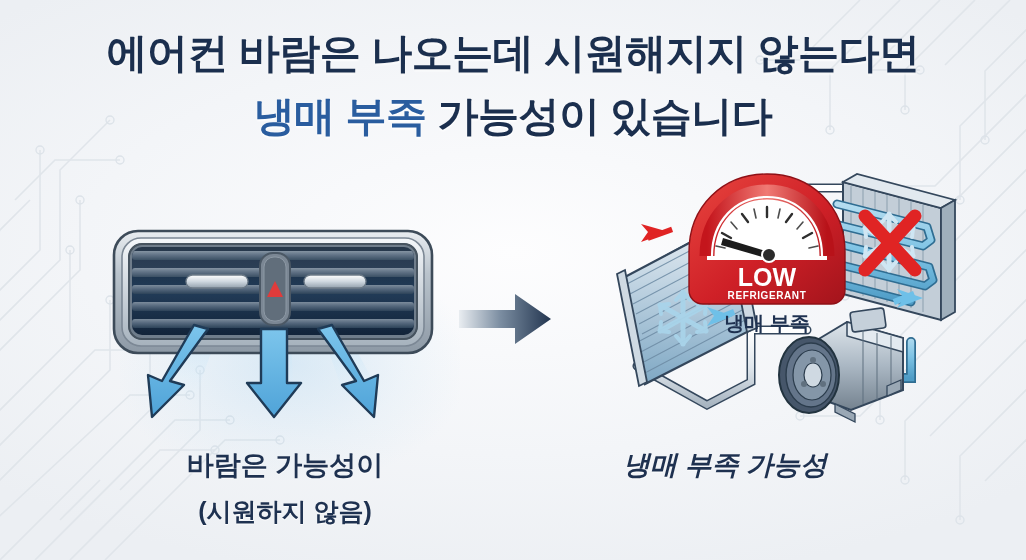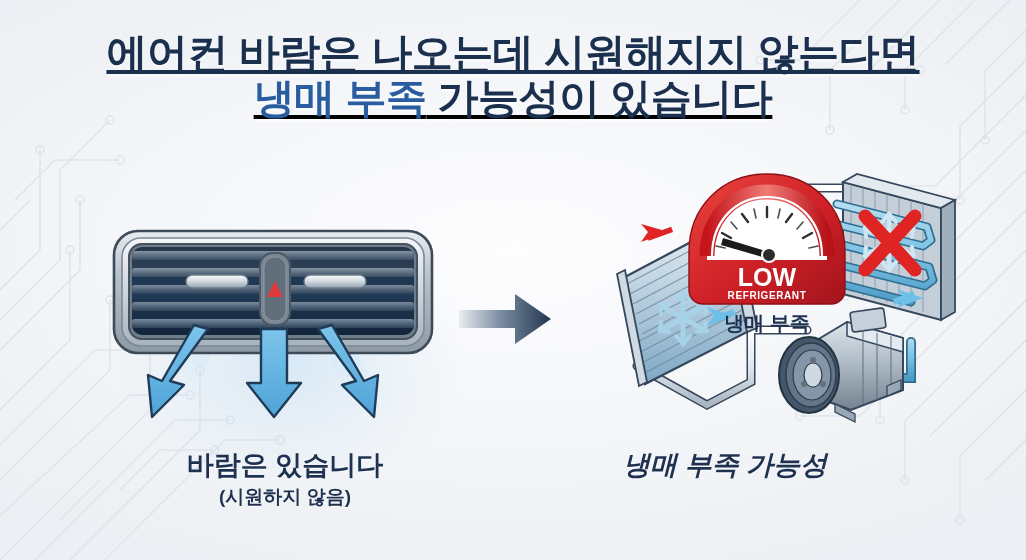--- a/index.html
+++ b/index.html
@@ -21,44 +21,44 @@
     position:absolute; left:120px; top:300px; width:340px; height:180px;
     background: radial-gradient(ellipse at 50% 35%, rgba(150,200,235,.30) 0%, rgba(175,215,240,.12) 48%, rgba(255,255,255,0) 75%);
     pointer-events:none;
   }
 
   
   #title-block {
     position:absolute; left:0; top:32px; width:1026px;
     text-align:center; line-height:1.06;
   }
-  .t-line { white-space:nowrap;text-decoration:underline; }
+  .t-line { white-space:nowrap; }
   .t1 {
     font-size:41px; font-weight:bold; color:#1b2f4e;
     letter-spacing:-0.5px;
     text-shadow: 0 2px 2px rgba(255,255,255,.85), 0 1px 0 rgba(0,0,0,.12);
   }
-  .t2 { font-size:41px; font-weight:bold; letter-spacing:-0.5px; margin-top:2px; }
+  .t2 { font-size:41px; font-weight:bold; letter-spacing:-0.5px; margin-top:20px; }
   .t2 .hl { color:#2a5d9f; text-shadow: 0 2px 2px rgba(255,255,255,.85); }
   .t2 .nm { color:#1b2f4e; text-shadow: 0 2px 2px rgba(255,255,255,.85); }
 
   
   #vent-panel { position:absolute; left:108px; top:225px; width:330px; height:200px; }
   #sys-panel  { position:absolute; left:611px; top:170px; width:350px; height:265px; }
   #mid-arrow  { position:absolute; left:455px; top:288px; width:100px; height:62px; }
 
   .caption {
     position:absolute; text-align:center; width:400px;
     color:#1e3150; font-weight:bold; line-height:1.28;
     text-shadow: 0 1px 1px rgba(255,255,255,.9);
   }
   #cap-left  { left:85px;  top:448px; }
   #cap-right { left:525px; top:448px;font-style:italic; }
   .cap-a { font-size:27px; display:block; }
-  .cap-b { font-size:19px; display:block; margin-top:2px; }
+  .cap-b { font-size:25px; display:block; margin-top:12px; }
 </style>
 </head>
 <body>
 
 <div id="stage">
 
   <svg class="bg-circuit" viewBox="0 0 1026 560" width="1026" height="560">
     <g fill="none" stroke="#e0e5ea" stroke-width="1.6">
 
       <path d="M-10 300 L40 250 L40 150"></path>
@@ -414,20 +414,20 @@
         <circle cx="158" cy="85" r="7" fill="#2b2b2b" stroke="#ffffff" stroke-width="2"></circle>
 
         <text x="156" y="116" text-anchor="middle" font-family="Liberation Sans, sans-serif" font-size="25" font-weight="bold" fill="#ffffff">LOW</text>
         <text x="156" y="129" text-anchor="middle" font-family="Liberation Sans, sans-serif" font-size="10" font-weight="bold" letter-spacing="0.6" fill="#ffffff">REFRIGERANT</text>
       </g>
       <text x="156" y="160" text-anchor="middle" font-family="Liberation Sans, sans-serif" font-size="20" font-weight="bold" fill="#1e3150">냉매 부족</text>
     </svg>
   </div>
 
   <div class="caption" id="cap-left">
-    <span class="cap-a">바람은 있습니다</span>
+    <span class="cap-a">바람은 가능성이</span>
     <span class="cap-b">(시원하지 않음)</span>
   </div>
   <div class="caption" id="cap-right">
     <span class="cap-a">냉매 부족 가능성</span>
   </div>
 
 </div>
 
 </body></html>

